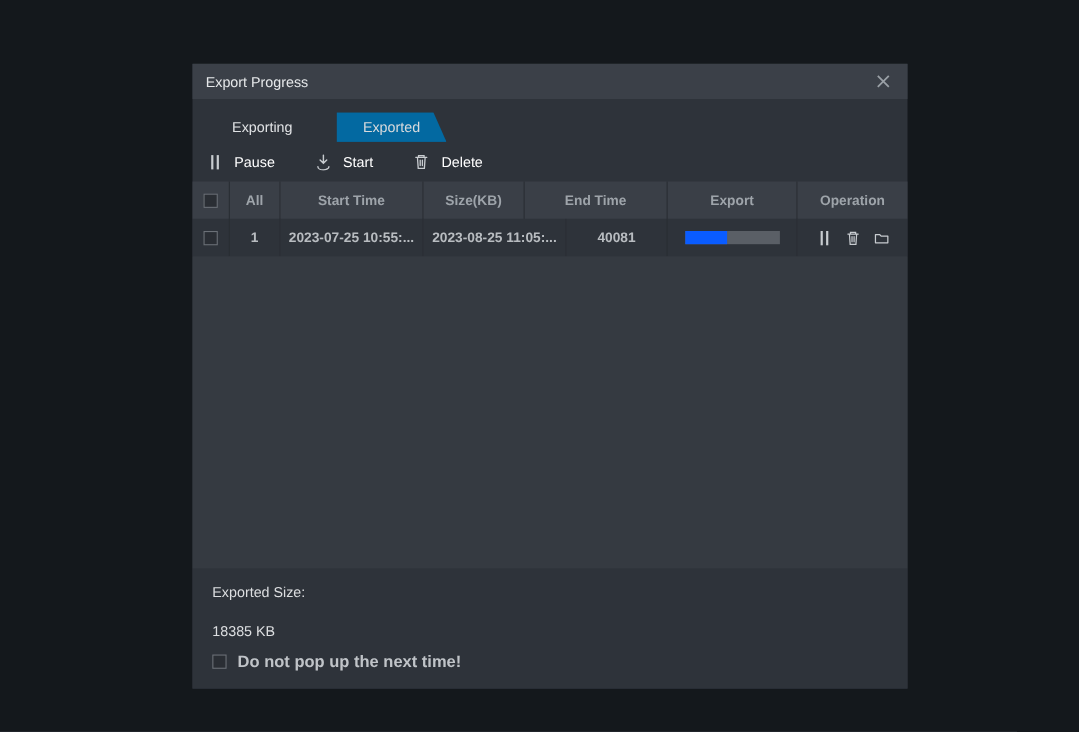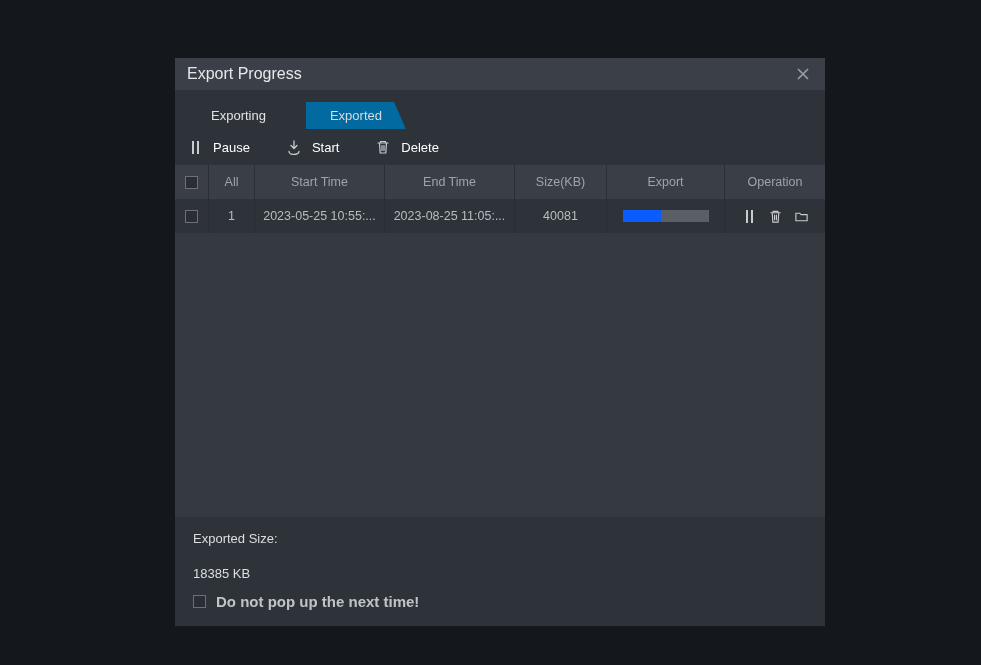--- a/index.html
+++ b/index.html
@@ -25,21 +25,21 @@
   .titlebar {
     height: 32px;
     background: #3b4048;
     display: flex;
     align-items: center;
     padding: 0 12px;
     justify-content: space-between;
   }
   .titlebar-title {
     color: #e6e8ea;
-    font-size: 16px;
+    font-size: 13px;
   }
   .close-btn {
     width: 20px;
     height: 20px;
     display: flex;
     align-items: center;
     justify-content: center;
     cursor: pointer;
     color: #9aa0a6;
   }
@@ -79,20 +79,21 @@
     height: 16px;
     display: flex;
     align-items: center;
     justify-content: center;
     color: #c8ccd0;
   }
   .tool-btn svg { width: 16px; height: 16px; }
   .table-wrap {
     margin: 0 0 0 0;
     flex: 0 0 auto;
+    font-weight: bold;
   }
   .thead, .trow {
     display: flex;
     align-items: center;
     height: 34px;
   }
   .thead {
     background: #3a3f47;
   }
   .trow {
@@ -231,32 +232,32 @@
     </div>
   </div>
 
   <div class="table-wrap">
     <div class="thead">
       <div class="cell c-chk">
         <div class="chk"></div>
       </div>
       <div class="cell c-all">All</div>
       <div class="cell c-start">Start Time</div>
+      <div class="cell c-size">Size(KB)</div>
       <div class="cell c-end">End Time</div>
-      <div class="cell c-size">Size(KB)</div>
       <div class="cell c-status">Export</div>
       <div class="cell c-op">Operation</div>
     </div>
 
     <div class="trow">
       <div class="cell c-chk">
         <div class="chk"></div>
       </div>
       <div class="cell c-all">1</div>
-      <div class="cell c-start">2023-05-25 10:55:...</div>
+      <div class="cell c-start">2023-07-25 10:55:...</div>
       <div class="cell c-end">2023-08-25 11:05:...</div>
       <div class="cell c-size">40081</div>
       <div class="cell c-status">
         <div class="progress">
           <div class="progress-fill" style="width:45%"></div>
         </div>
       </div>
       <div class="cell c-op">
         <div class="op-icons">
           <div class="op">

